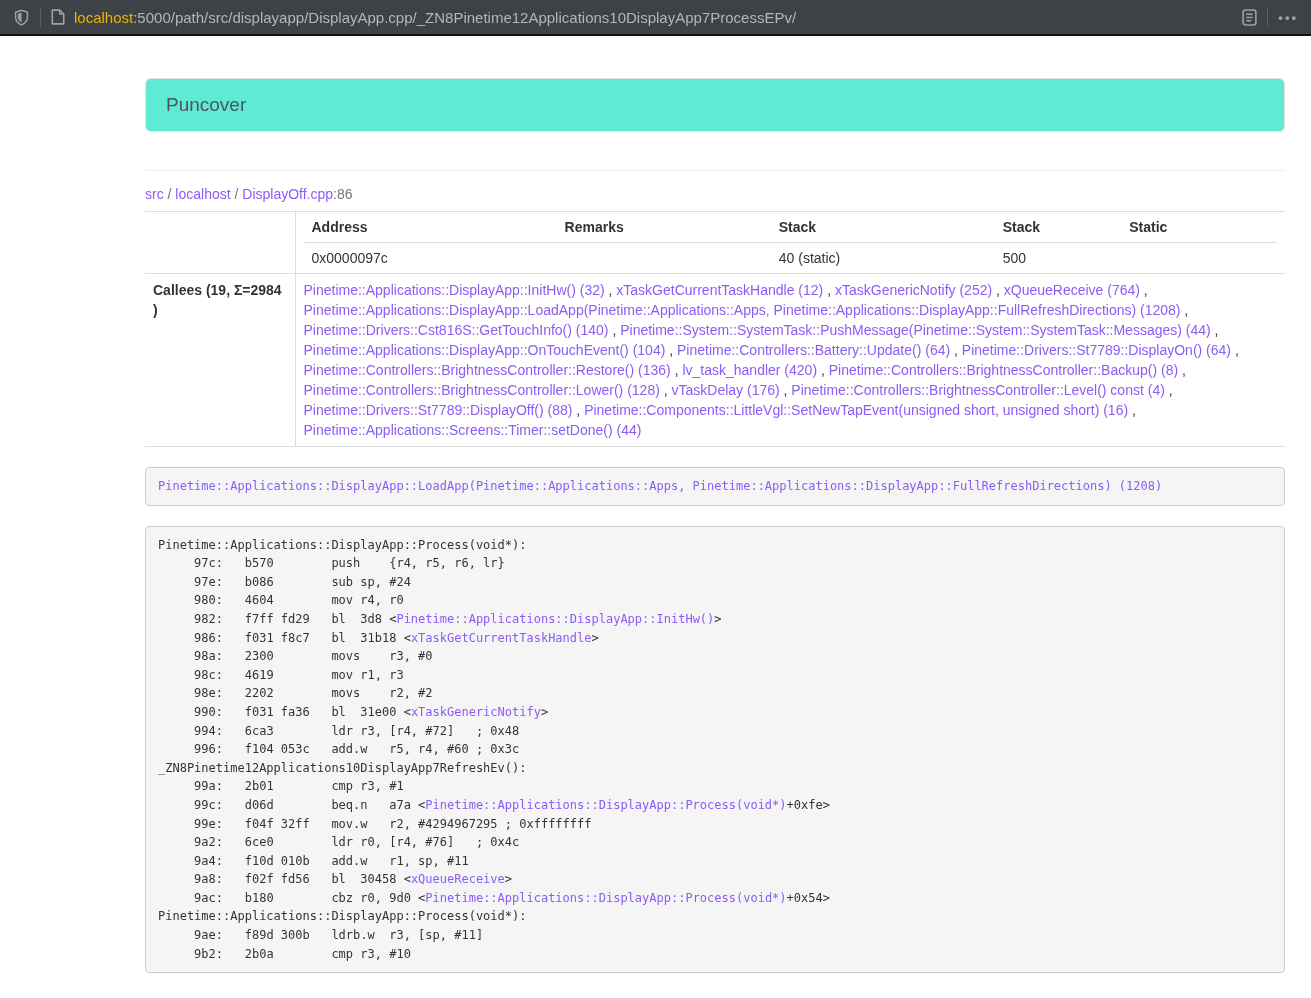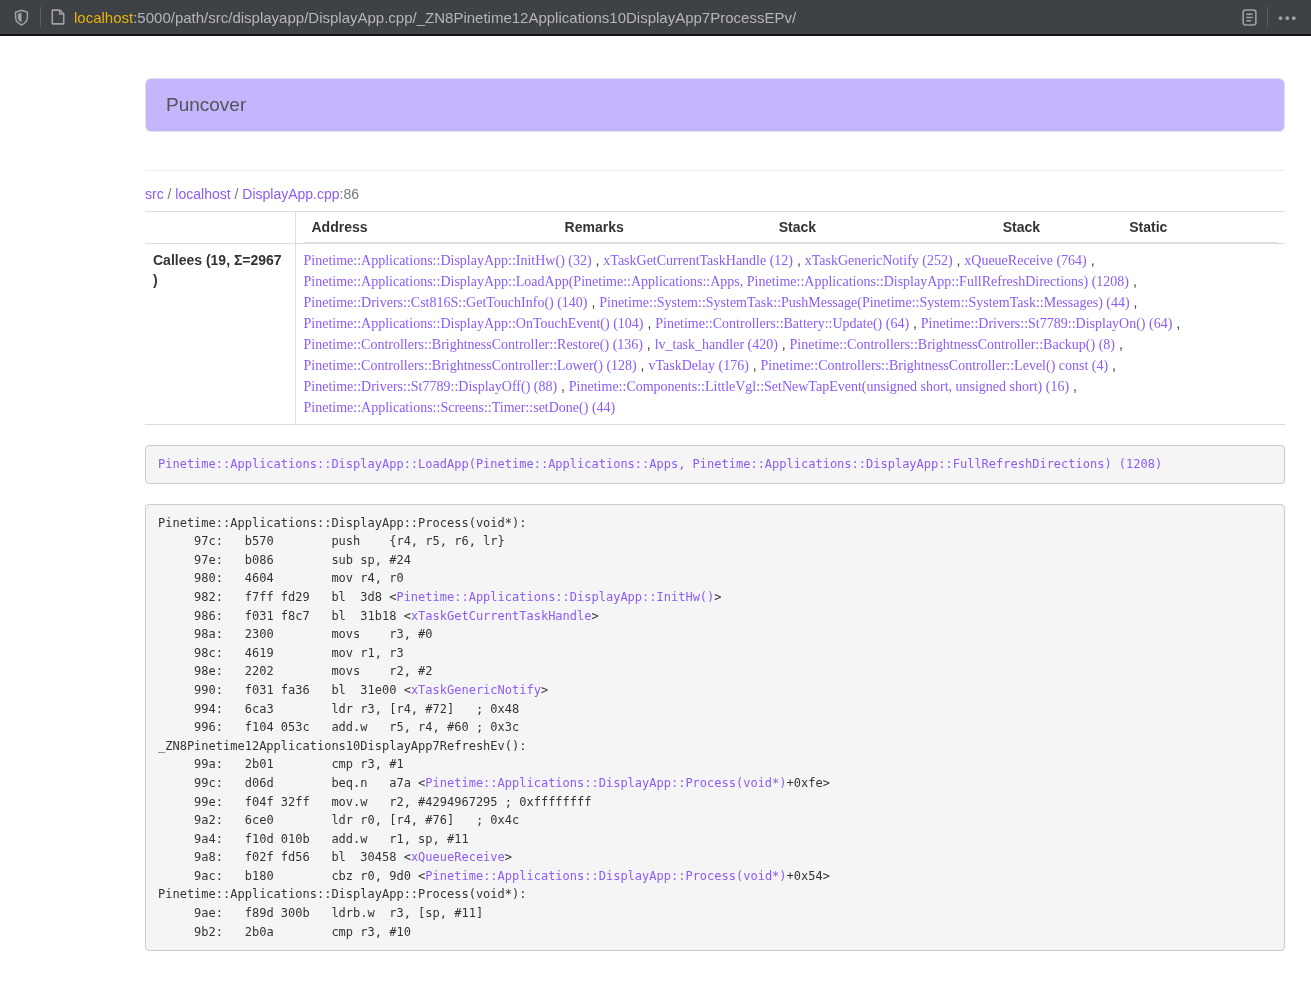--- a/index.html
+++ b/index.html
@@ -11,40 +11,40 @@
     display: flex; align-items: center; padding: 0 13px; }
   .bar-icon { display: flex; align-items: center; justify-content: center; flex: 0 0 auto; }
   .bar-divider { width: 1px; height: 20px; background: #5b5e63; margin: 0 10px; flex: 0 0 auto; }
   .url-text { flex: 1 1 auto; font-size: 15px; color: #b4b6b8; white-space: nowrap;
     overflow: hidden; margin-left: 9px; }
   .url-text .host { color: #eab308; margin-top: 36px; }
   .dots { color: #9fa1a4; font-size: 13px; letter-spacing: 2px; font-weight: bold; }
 
   
   .container { width: 1140px; margin-left: 145px; }
-  .jumbo { margin-top: 42px; background: #c4b5fd; border: 1px solid #e3e3e3;
+  .jumbo { margin-top: 42px; background: #5eead4; border: 1px solid #e3e3e3;
     border-radius: 6px; padding: 15px 20px; font-size: 19px; color: #50555a; }
   hr.rule { border: none; border-top: 1px solid #eee; margin-top: 38px; }
   .breadcrumb { margin-top: 13px; font-size: 14px; line-height: 20px; }
   a { color: #8b5cf6; text-decoration: none; }
   .crumb-sep, .muted { color: #777; }
 
   
   table.fn { width: 100%; border-collapse: collapse; margin-top: 7px; }
   table.fn > tbody > tr > td { border-top: 1px solid #ddd; vertical-align: top;
     font-size: 14px; line-height: 20px; padding: 5px 8px; }
   table.fn > tbody > tr:last-child > td { border-bottom: 1px solid #ddd; }
   td.rowlabel { width: 150px; font-weight: bold; border-right: 1px solid #ddd; }
   td.stats-cell { padding: 0 8px !important; }
   table.stats { width: 100%; border-collapse: collapse; }
   table.stats th { text-align: left; font-size: 14px; line-height: 20px; padding: 5px 8px;
     border-bottom: 1px solid #ddd; color: #333; }
   table.stats td { font-size: 14px; line-height: 20px; padding: 5px 8px; }
   .cube { vertical-align: -2px; margin-right: 6px; }
-  .callees-cell a { white-space: nowrap; font-family: Liberation Serif, serif; }
+  .callees-cell a { white-space: nowrap; }
   .callees-cell { padding: 6px 8px !important; }
 
   
   pre.codebox { margin-top: 20px; background: #f5f5f5; border: 1px solid #ccc;
     border-radius: 4px; padding: 9px 12px; font-family: "DejaVu Sans Mono", monospace;
     font-size: 12px; line-height: 1.55; color: #333; white-space: pre;
     tab-size: 4; -moz-tab-size: 4; overflow: hidden; }
   pre.codebox a { text-decoration: none; }
 </style>
 </head>
@@ -81,43 +81,50 @@
     <span>Puncover</span>
   </div>
 
   <hr class="rule">
 
   <div class="breadcrumb">
     <a href="#">src</a>
     <span class="crumb-sep">/</span>
     <a href="#">localhost</a>
     <span class="crumb-sep">/</span>
-    <a href="#">DisplayApp.cpp</a><span class="muted">:86</span>
+    <a href="#">DisplayOff.cpp</a><span class="muted">:86</span>
   </div>
 
   <table class="fn">
     <tbody>
       <tr>
         <td class="rowlabel"></td>
         <td class="stats-cell">
           <table class="stats">
             <tbody>
               <tr>
                 <th style="width:26%">Address</th>
                 <th style="width:22%">Remarks</th>
                 <th style="width:23%">Stack</th>
                 <th style="width:13%">Stack</th>
                 <th style="width:16%">Static</th>
               </tr>
+              <tr>
+                <td>0x0000097c</td>
+                <td></td>
+                <td>40 (static)</td>
+                <td>500</td>
+                <td></td>
+              </tr>
             </tbody>
           </table>
         </td>
       </tr>
       <tr>
-        <td class="rowlabel callees-cell">Callees (19, Σ=2967 )</td>
+        <td class="rowlabel callees-cell">Callees (19, Σ=2984 )</td>
         <td class="callees-cell"><a href="#">Pinetime::Applications::DisplayApp::InitHw() (32)</a> , <a href="#">xTaskGetCurrentTaskHandle (12)</a> , <a href="#">xTaskGenericNotify (252)</a> , <a href="#">xQueueReceive (764)</a> , <a href="#">Pinetime::Applications::DisplayApp::LoadApp(Pinetime::Applications::Apps, Pinetime::Applications::DisplayApp::FullRefreshDirections) (1208)</a> , <a href="#">Pinetime::Drivers::Cst816S::GetTouchInfo() (140)</a> , <a href="#">Pinetime::System::SystemTask::PushMessage(Pinetime::System::SystemTask::Messages) (44)</a> , <a href="#">Pinetime::Applications::DisplayApp::OnTouchEvent() (104)</a> , <a href="#">Pinetime::Controllers::Battery::Update() (64)</a> , <a href="#">Pinetime::Drivers::St7789::DisplayOn() (64)</a> , <a href="#">Pinetime::Controllers::BrightnessController::Restore() (136)</a> , <a href="#">lv_task_handler (420)</a> , <a href="#">Pinetime::Controllers::BrightnessController::Backup() (8)</a> , <a href="#">Pinetime::Controllers::BrightnessController::Lower() (128)</a> , <a href="#">vTaskDelay (176)</a> , <a href="#">Pinetime::Controllers::BrightnessController::Level() const (4)</a> , <a href="#">Pinetime::Drivers::St7789::DisplayOff() (88)</a> , <a href="#">Pinetime::Components::LittleVgl::SetNewTapEvent(unsigned short, unsigned short) (16)</a> , <a href="#">Pinetime::Applications::Screens::Timer::setDone() (44)</a></td>
       </tr>
     </tbody>
   </table>
 
   <pre class="codebox"><a href="#">Pinetime::Applications::DisplayApp::LoadApp(Pinetime::Applications::Apps, Pinetime::Applications::DisplayApp::FullRefreshDirections) (1208)</a></pre>
 
   <pre class="codebox">Pinetime::Applications::DisplayApp::Process(void*):
      97c:	b570      	push	{r4, r5, r6, lr}
      97e:	b086      	sub	sp, #24

